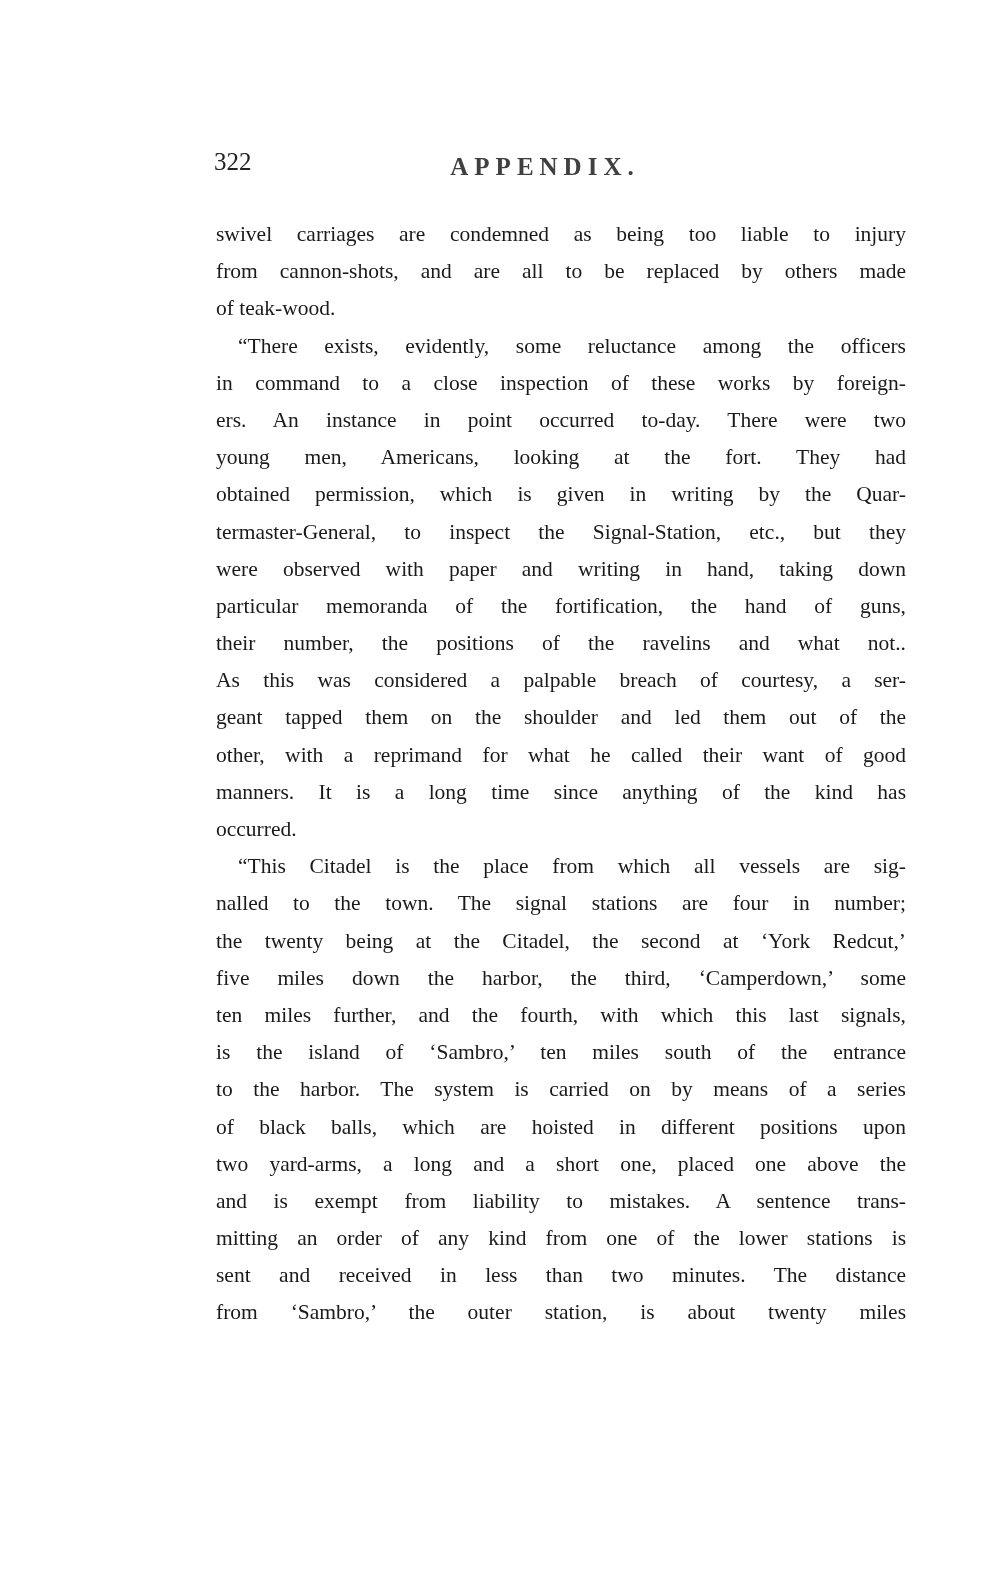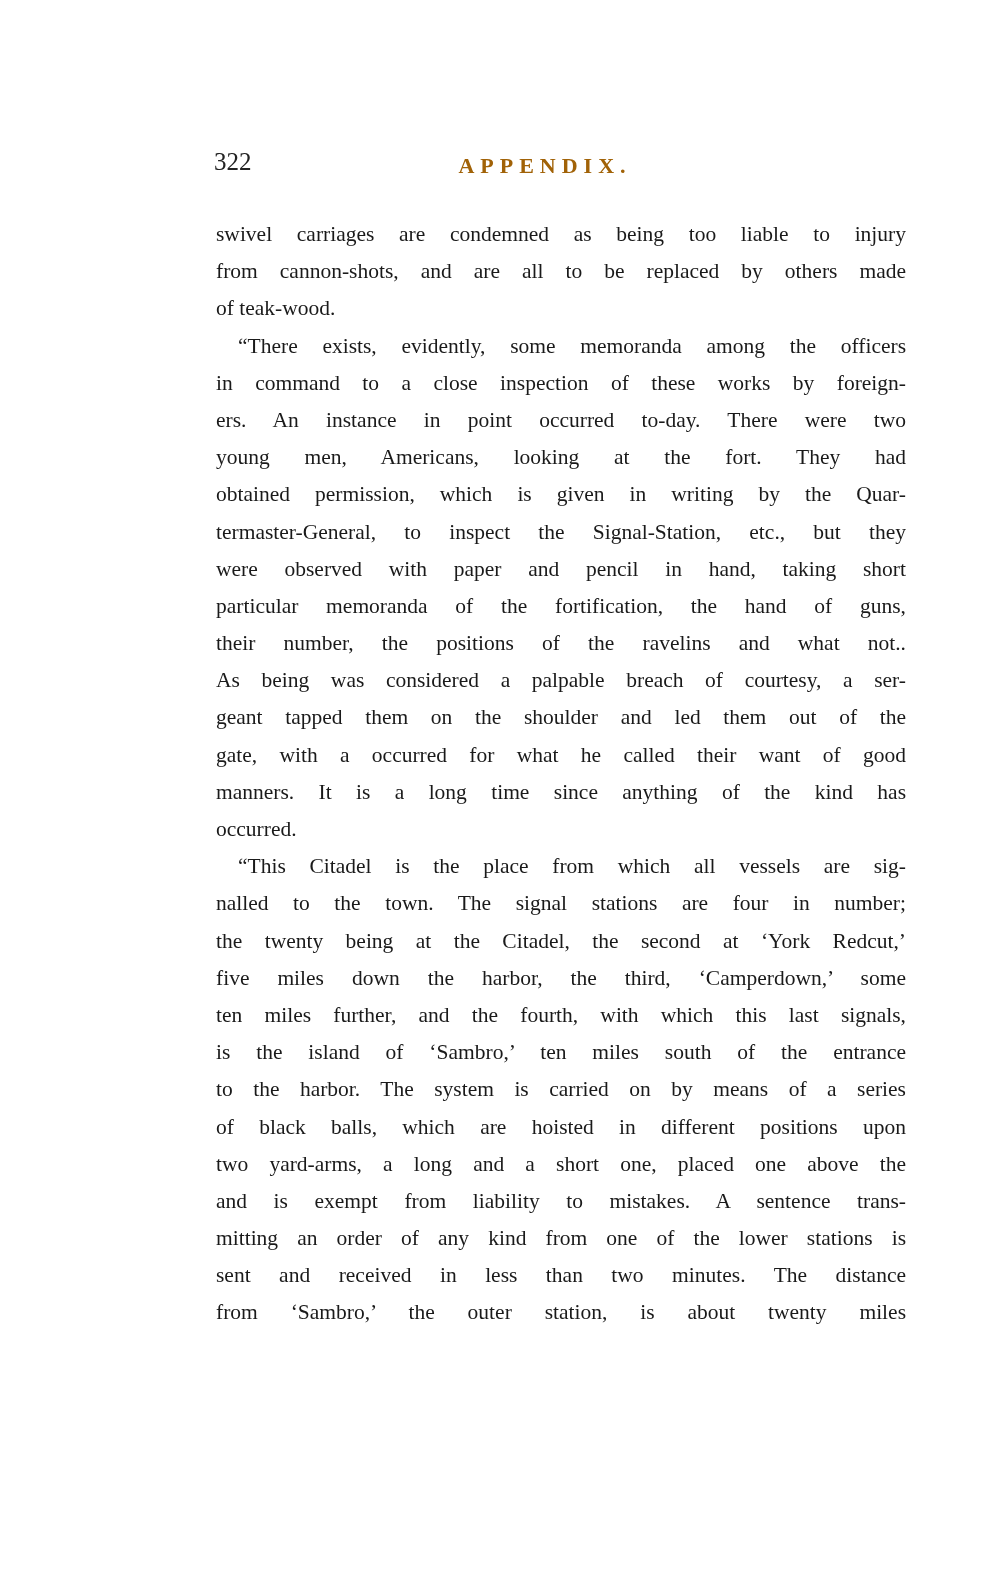--- a/index.html
+++ b/index.html
@@ -29,24 +29,24 @@
       color: #222;
     }
     .running-head {
       position: absolute;
       left: 0;
       width: 1000px;
       top: 153px;
       text-align: center;
       padding-left: 90px;
       box-sizing: border-box;
-      font-size: 22px;
+      font-size: 25px;
       font-weight: bold;
       letter-spacing: 6px;
-      color: #a16207;
+      color: #404040;
     }
     .body-text {
       position: absolute;
       left: 216px;
       top: 216px;
       width: 690px;
     }
     .line {
       display: block;
       height: 37.2px;
@@ -66,32 +66,32 @@
 </head>
 <body>
 
 <div class="page">
   <div class="page-number">322</div>
   <div class="running-head">APPENDIX.</div>
   <div class="body-text" id="body-text">
       <span class="line">swivel carriages are condemned as being too liable to injury</span>
       <span class="line">from cannon-shots, and are all to be replaced by others made</span>
       <span class="line last">of teak-wood.</span>
-      <span class="line indent">“There exists, evidently, some memoranda among the officers</span>
+      <span class="line indent">“There exists, evidently, some reluctance among the officers</span>
       <span class="line">in command to a close inspection of these works by foreign-</span>
       <span class="line">ers.  An instance in point occurred to-day.  There were two</span>
       <span class="line">young men, Americans, looking at the fort.  They had</span>
       <span class="line">obtained permission, which is given in writing by the Quar-</span>
       <span class="line">termaster-General, to inspect the Signal-Station, etc., but they</span>
-      <span class="line">were observed with paper and pencil in hand, taking short</span>
+      <span class="line">were observed with paper and writing in hand, taking down</span>
       <span class="line">particular memoranda of the fortification, the hand of guns,</span>
       <span class="line">their number, the positions of the ravelins and what not..</span>
-      <span class="line">As being was considered a palpable breach of courtesy, a ser-</span>
+      <span class="line">As this was considered a palpable breach of courtesy, a ser-</span>
       <span class="line">geant tapped them on the shoulder and led them out of the</span>
-      <span class="line">gate, with a occurred for what he called their want of good</span>
+      <span class="line">other, with a reprimand for what he called their want of good</span>
       <span class="line">manners.  It is a long time since anything of the kind has</span>
       <span class="line last">occurred.</span>
       <span class="line indent">“This Citadel is the place from which all vessels are sig-</span>
       <span class="line">nalled to the town.  The signal stations are four in number;</span>
       <span class="line">the twenty being at the Citadel, the second at ‘York Redcut,’</span>
       <span class="line">five miles down the harbor, the third, ‘Camperdown,’ some</span>
       <span class="line">ten miles further, and the fourth, with which this last signals,</span>
       <span class="line">is the island of ‘Sambro,’ ten miles south of the entrance</span>
       <span class="line">to the harbor.  The system is carried on by means of a series</span>
       <span class="line">of black balls, which are hoisted in different positions upon</span>

